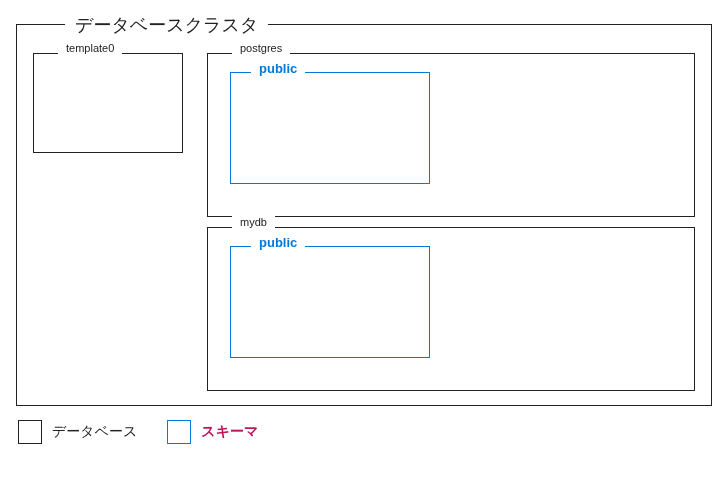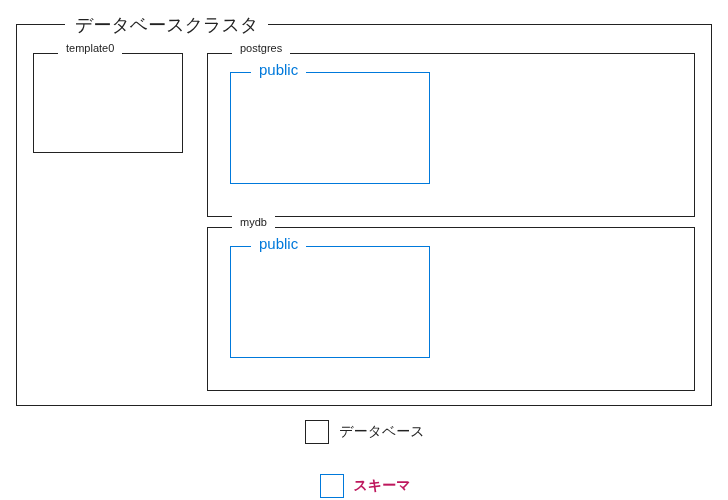--- a/index.html
+++ b/index.html
@@ -66,32 +66,31 @@
     width: 200px;
     margin-top: 6px;
     margin-left: 8px;
   }
   .schema-title {
     position: absolute;
     top: -12px;
     left: 20px;
     background: #fff;
     padding: 0 8px;
-    font-size: 15px;
+    font-size: 13px;
     color: #0079db;
-    font-weight: 400;
+    font-weight: 700;
   }
   .legend {
     display: flex;
     align-items: center;
     gap: 30px;
     margin-top: 14px;
     margin-left: 2px;
     font-size: 14px;
-    flex-direction: column;
   }
   .legend-item {
     display: flex;
     align-items: center;
     gap: 10px;
   }
   .swatch {
     width: 24px;
     height: 24px;
     border: 1.5px solid;

